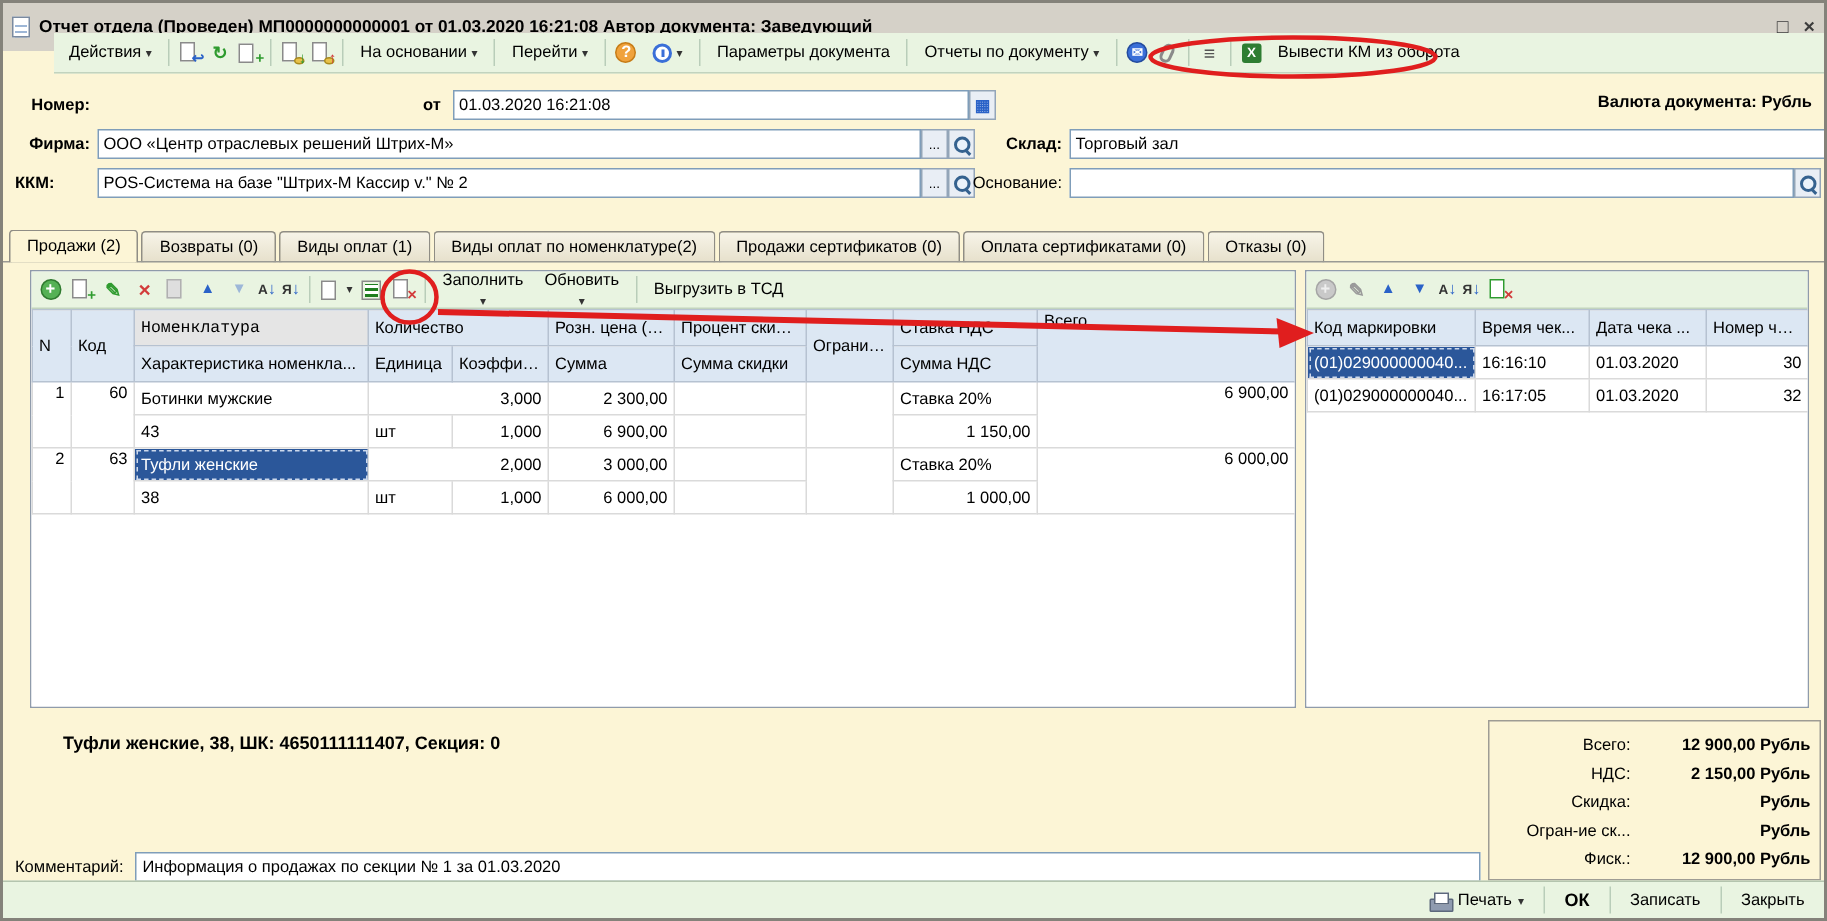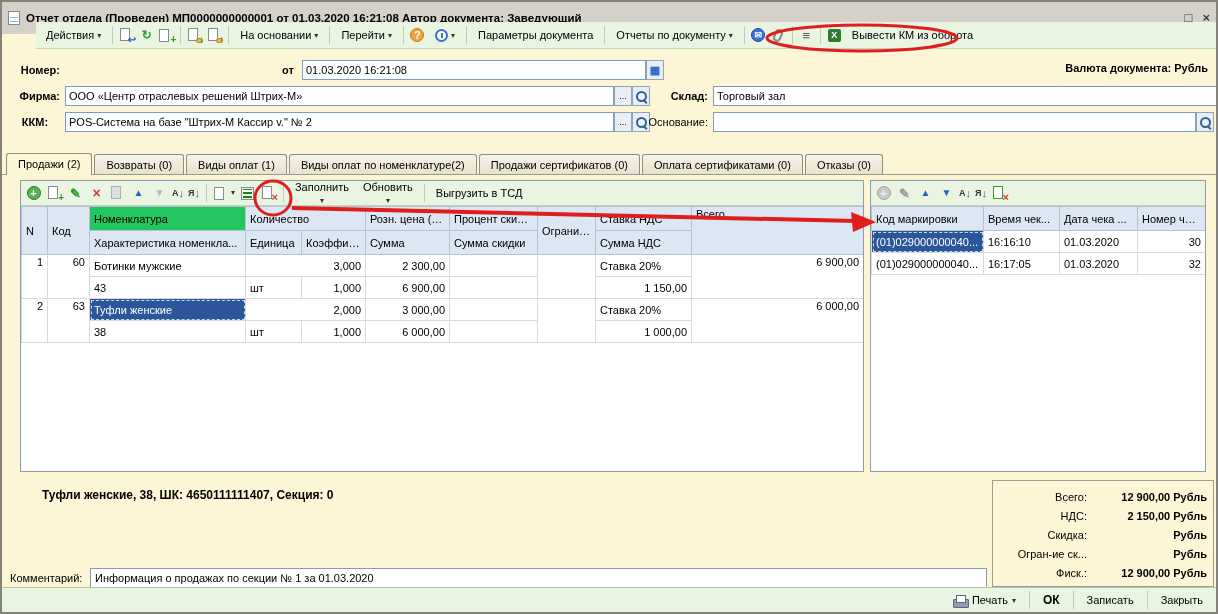--- a/index.html
+++ b/index.html
@@ -74,21 +74,21 @@
   .panel-left { left:18px; width:844px; }
   .panel-right { left:868px; width:336px; }
   .gridbar { height:25px; background:#e9f4e1; border-bottom:1px solid #c2d3be; display:flex; align-items:center; gap:4px; padding:0 4px; flex:none; }
   .gridbar .tbtn { padding:2px 4px;flex-direction:column; }
   .gridwrap { flex:1; overflow:hidden; background:#fff; }
 
   table.grid { border-collapse:collapse; table-layout:fixed; width:842px; }
   table.grid2 { border-collapse:collapse; table-layout:fixed; width:334px; }
   .grid th, .grid td, .grid2 th, .grid2 td { font-weight:normal; font-size:11px; padding:1px 4px; overflow:hidden; white-space:nowrap; text-overflow:ellipsis; }
   .grid th, .grid2 th { background:#dce7f3; border:1px solid #b6c2d1; text-align:left; height:24px; }
-  .grid th.cur { background:#22c55e; }
+  .grid th.cur { background:#e5e5e5;font-family:Liberation Mono, monospace; }
   .grid td { border:1px solid #dadada; height:22px; background:#fff; }
   .grid2 td { border:1px solid #dadada; height:22px; background:#fff; }
   .r { text-align:right; }
   .topcell { vertical-align:top; }
   td.sel, .grid2 td.sel { background:#2b579a; color:#fff; outline:1px dashed #cdd9ec; outline-offset:-2px; }
   .wrapcell { white-space:normal; line-height:12px; }
 
   
   .statusline { position:absolute; left:8px; top:486px; font-weight:bold; font-size:12px;margin-left:32px; }
   .totals { position:absolute; left:990px; top:478px; width:222px; height:107px; border:1px solid #9e9c94; padding:7px 6px 0 6px; background:#fcf5d6; }
@@ -214,21 +214,21 @@
     </span>
     <span class="lbl b" style="left:664px; top:37px; width:42px; text-align:right;">Склад:</span>
     <span class="fld" style="left:711px; top:37px; width:603px;">
       <input value="Торговый зал" style="">
       <span class="fbtn">...</span>
       <span class="fbtn">
           <span class="i-mag"></span>
         </span>
     </span>
 
-    <span class="lbl b" style="left:8px; top:63px; width:50px; text-align:center;">ККМ:</span>
+    <span class="lbl b" style="left:8px; top:63px; width:50px; text-align:left;">ККМ:</span>
     <span class="fld" style="left:63px; top:63px; width:585px;">
       <input value="POS-Система на базе &quot;Штрих-М Кассир v.&quot; № 2" style="">
       <span class="fbtn">...</span>
       <span class="fbtn">
           <span class="i-mag"></span>
         </span>
     </span>
     <span class="lbl" style="left:646px; top:63px; width:60px; text-align:right;">Основание:</span>
     <span class="fld" style="left:711px; top:63px; width:501px;">
       <input value="" style="">

